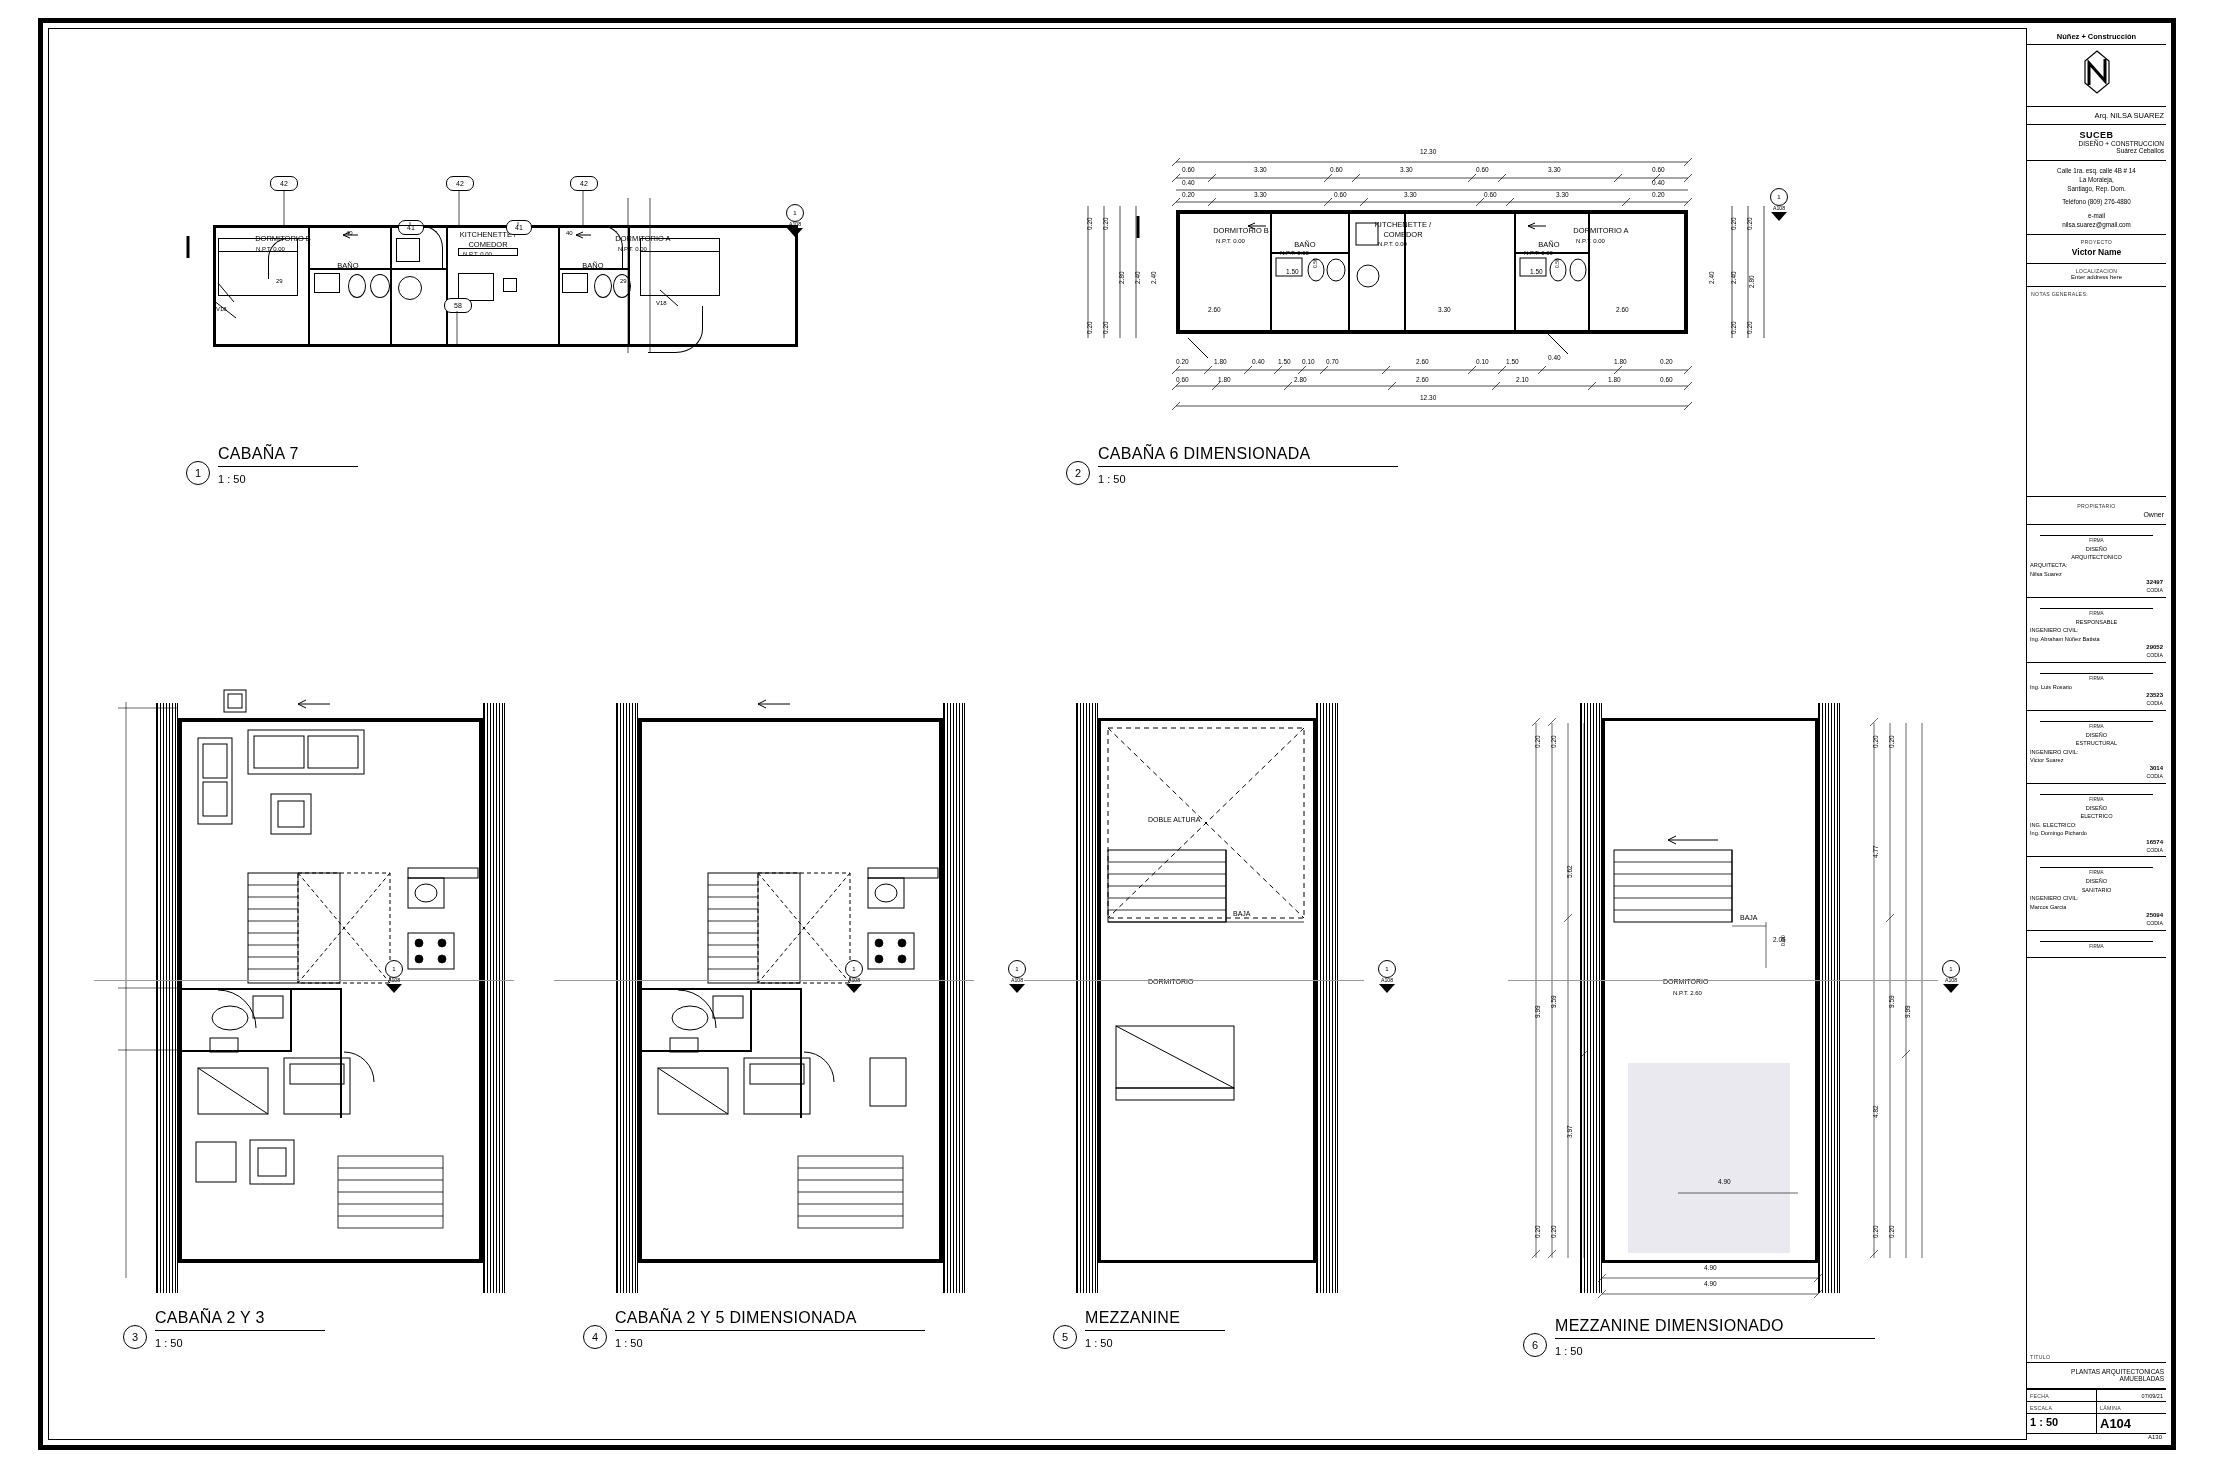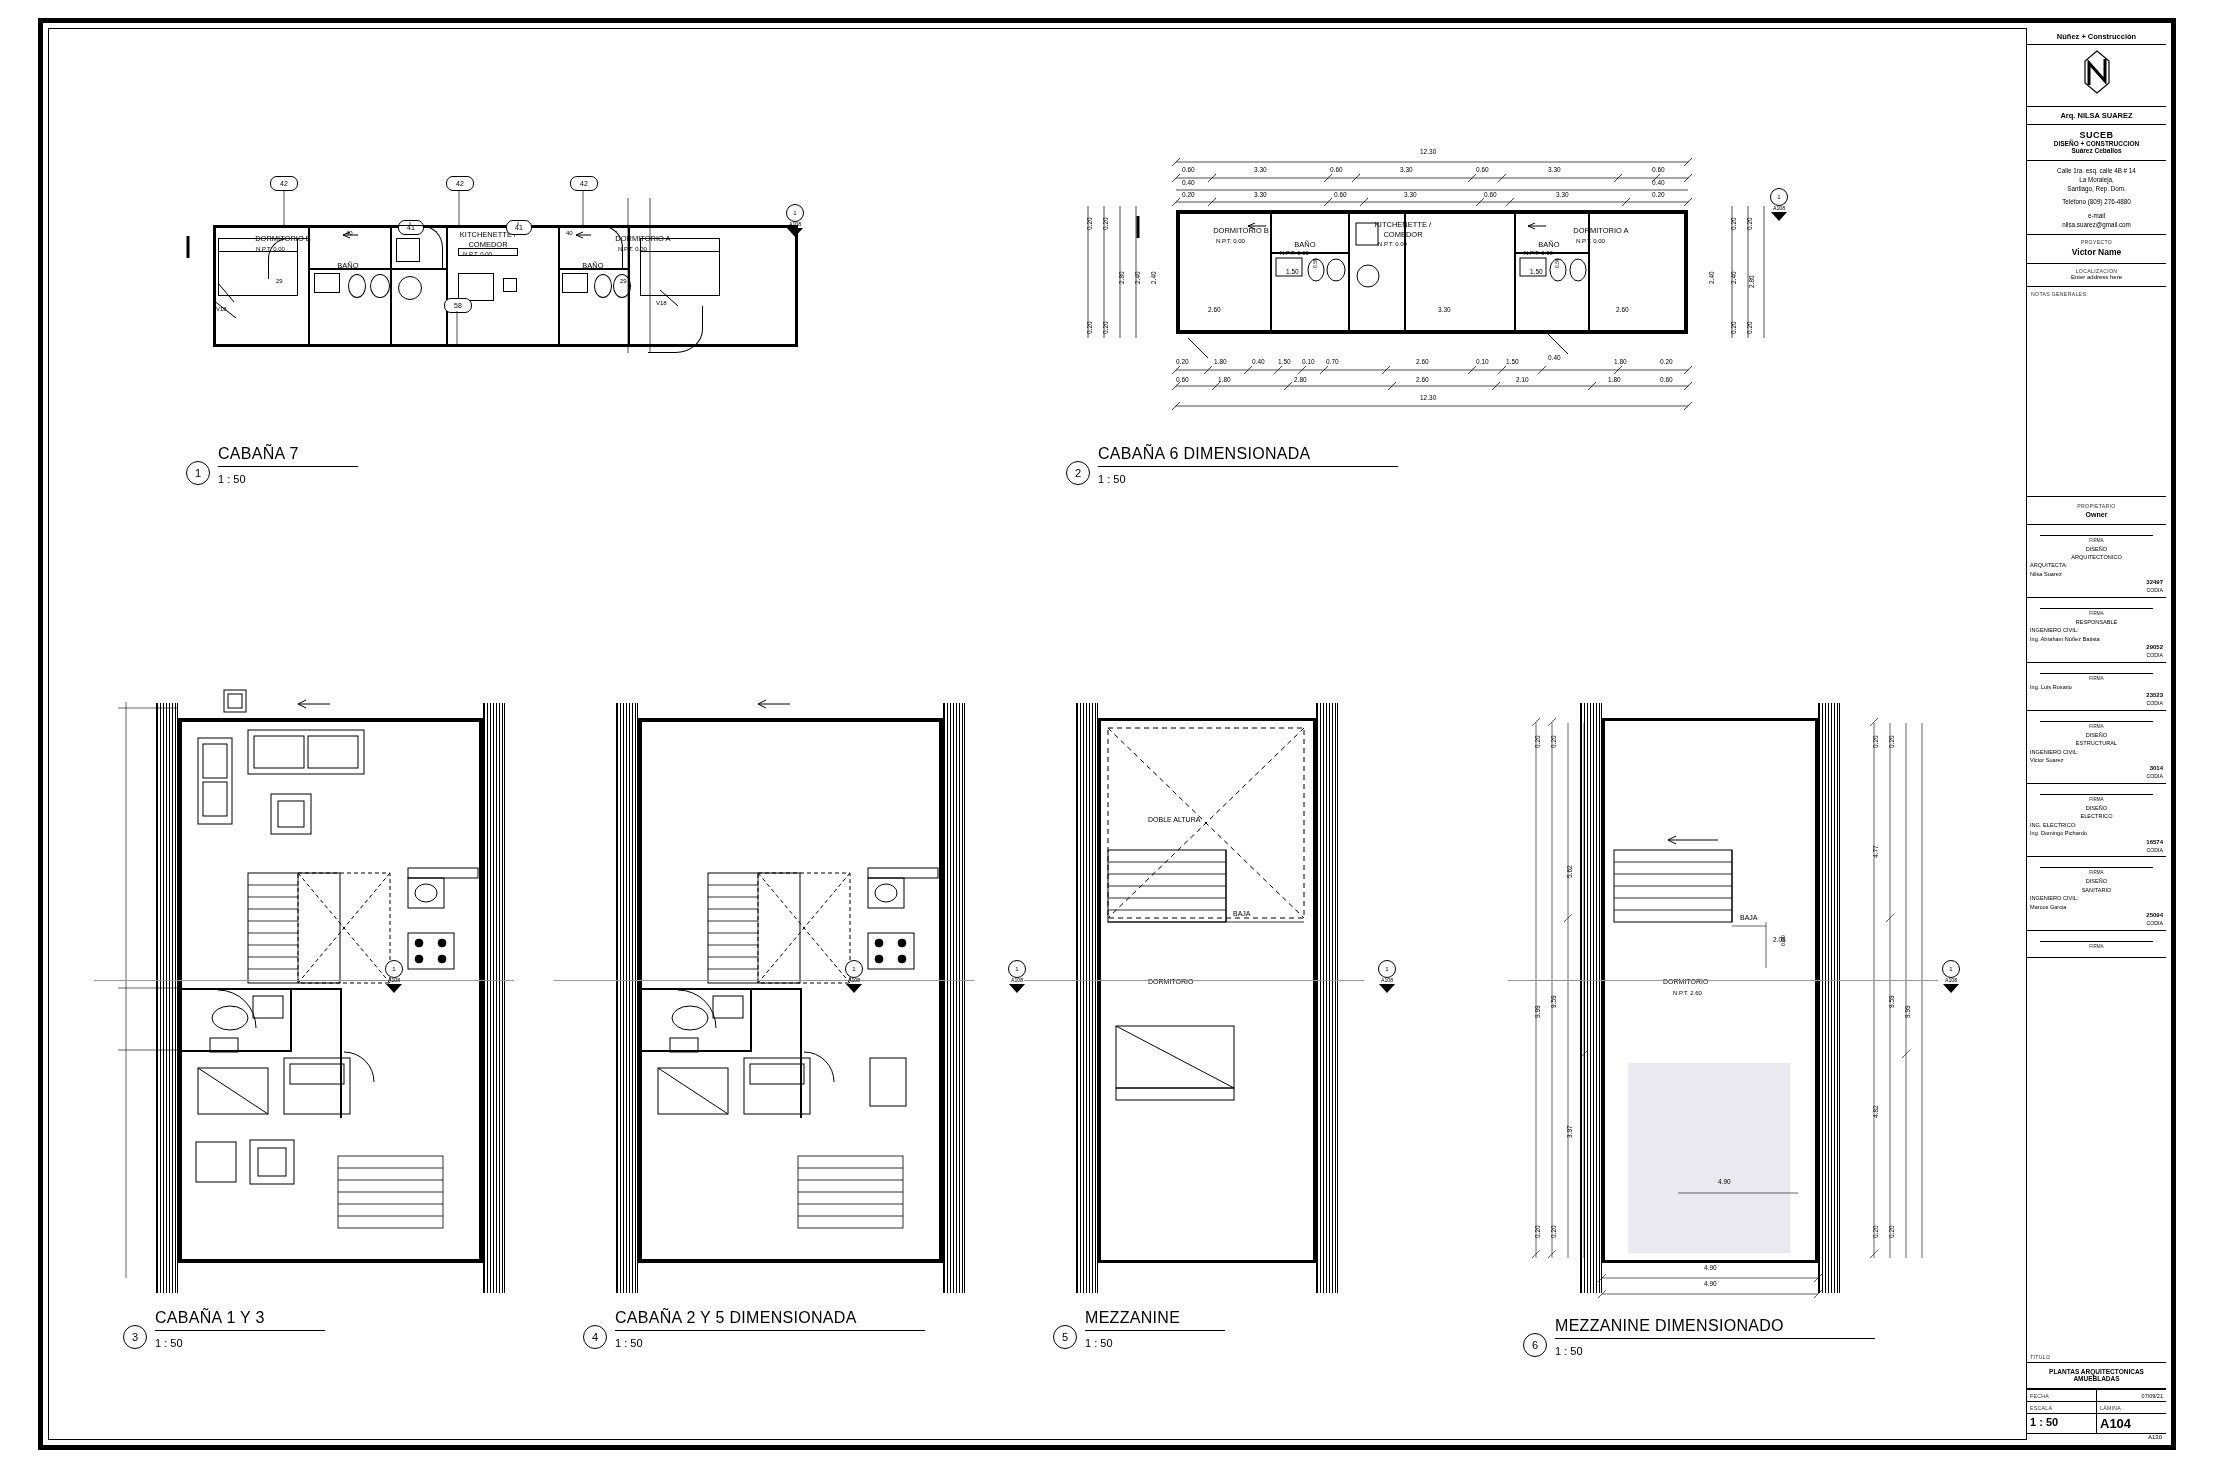--- a/index.html
+++ b/index.html
@@ -7,21 +7,21 @@
   .sheet{position:relative;width:2214px;height:1470px;background:#ffffff;box-sizing:border-box;}
   .sheet-border{position:absolute;left:38px;top:18px;width:2138px;height:1432px;border:5px solid #000;box-sizing:border-box;}
   .inner-border{position:absolute;left:48px;top:28px;width:2118px;height:1412px;border:1px solid #000;box-sizing:border-box;}
   
   .titleblock{position:absolute;right:48px;top:28px;width:140px;height:1412px;border-left:1px solid #000;box-sizing:border-box;font-size:7px;text-align:center;color:#000;background:#fff;}
   .tb-row{border-bottom:1px solid #000;padding:3px 3px;box-sizing:border-box;}
   .tb-head{font-weight:bold;font-size:7.5px;padding:4px 2px 3px;}
   .logo{height:62px;display:flex;align-items:center;justify-content:center;}
   .logo svg{display:block;}
   .firm{font-weight:bold;font-size:9px;letter-spacing:.5px;}
-  .firm-sub{font-weight:bold;font-size:6.5px;}
+  .firm-sub{font-weight:normal;font-size:6.5px;text-align:right;}
   .addr{font-size:6.3px;line-height:1.45;padding:5px 2px;}
   .lbl{font-size:5.2px;color:#333;letter-spacing:.3px;}
   .val-b{font-weight:bold;font-size:8.5px;padding-top:2px;}
   .val-s{font-size:6px;}
   .tb-tall{height:210px;}
   .tb-sig{padding:4px 3px 2px;text-align:left;font-size:5.6px;line-height:1.5;}
   .tb-sig .c{text-align:center;}
   .sig-line{border-top:1px solid #000;margin:6px 10px 2px;}
   .sig-cap{font-size:4.6px;text-align:center;color:#222;}
   .cod{text-align:right;font-size:5.2px;}
@@ -440,21 +440,21 @@
         <div class="sect-circ">
             <span>1</span>
           </div>
         <div class="txt5" style="position:relative;top:-1px;">A108</div>
         <div class="sect-tri"></div>
       </div>
     </div>
     <div class="vtitle" style="left:75px;top:1282px;">
       <div class="vnum">3</div>
       <div>
-        <div class="vtxt">CABAÑA 1 Y 3</div>
+        <div class="vtxt">CABAÑA 2 Y 3</div>
         <div class="vrule" style="width:170px;"></div>
         <div class="vscale">1 : 50</div>
       </div>
     </div>
 
     <div class="plan" style="left:520px;top:650px;width:420px;height:620px;">
       <div class="gridwall" style="left:48px;top:25px;width:22px;height:590px;"></div>
       <div class="gridwall" style="left:375px;top:25px;width:22px;height:590px;"></div>
       <svg style="position:absolute;left:0;top:0;width:420px;height:620px;">
         <rect x="70" y="40" width="305" height="4" fill="#000"></rect>

